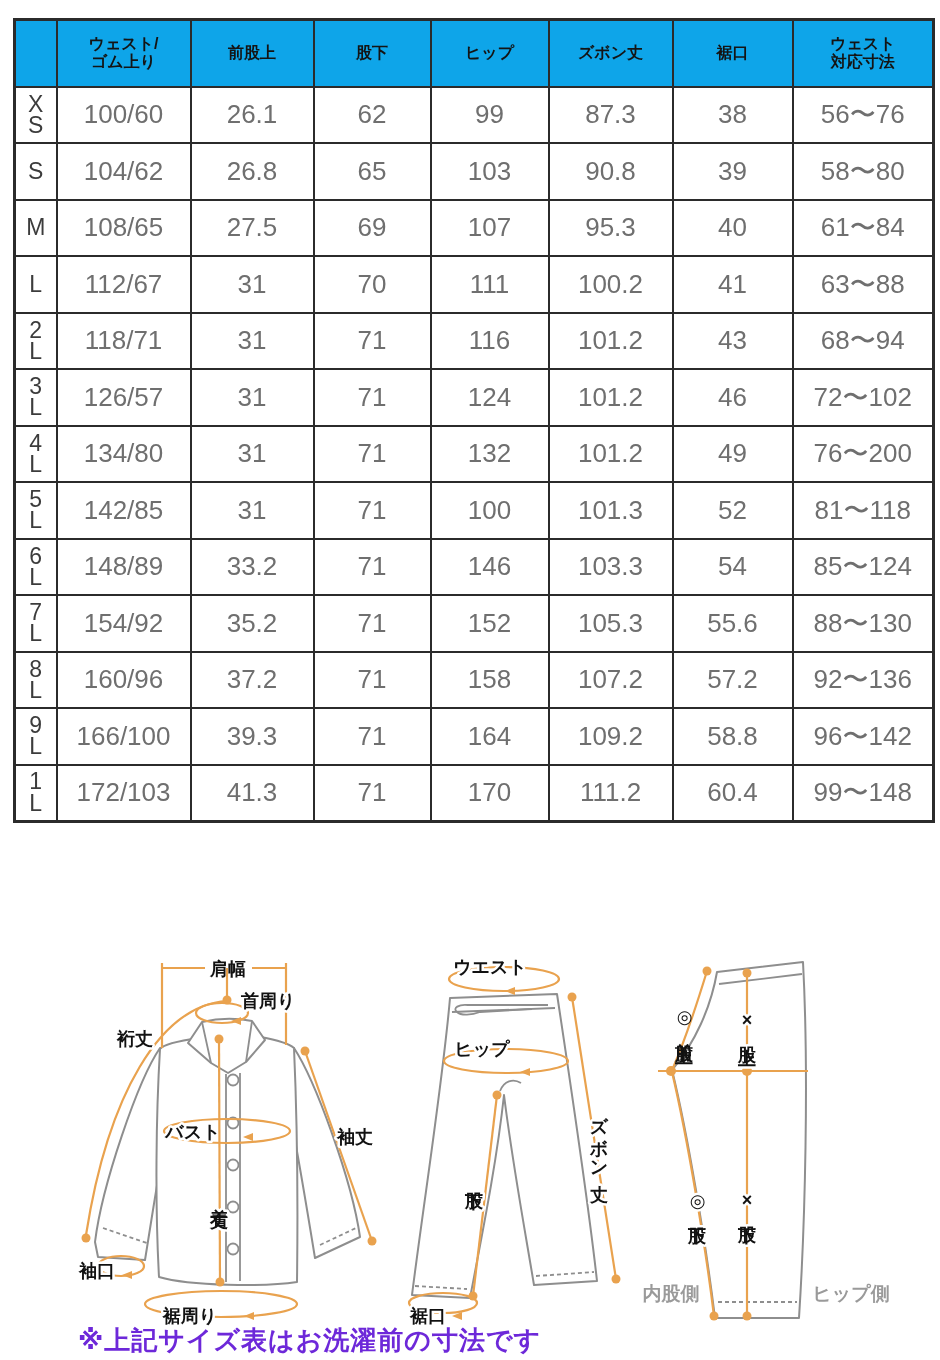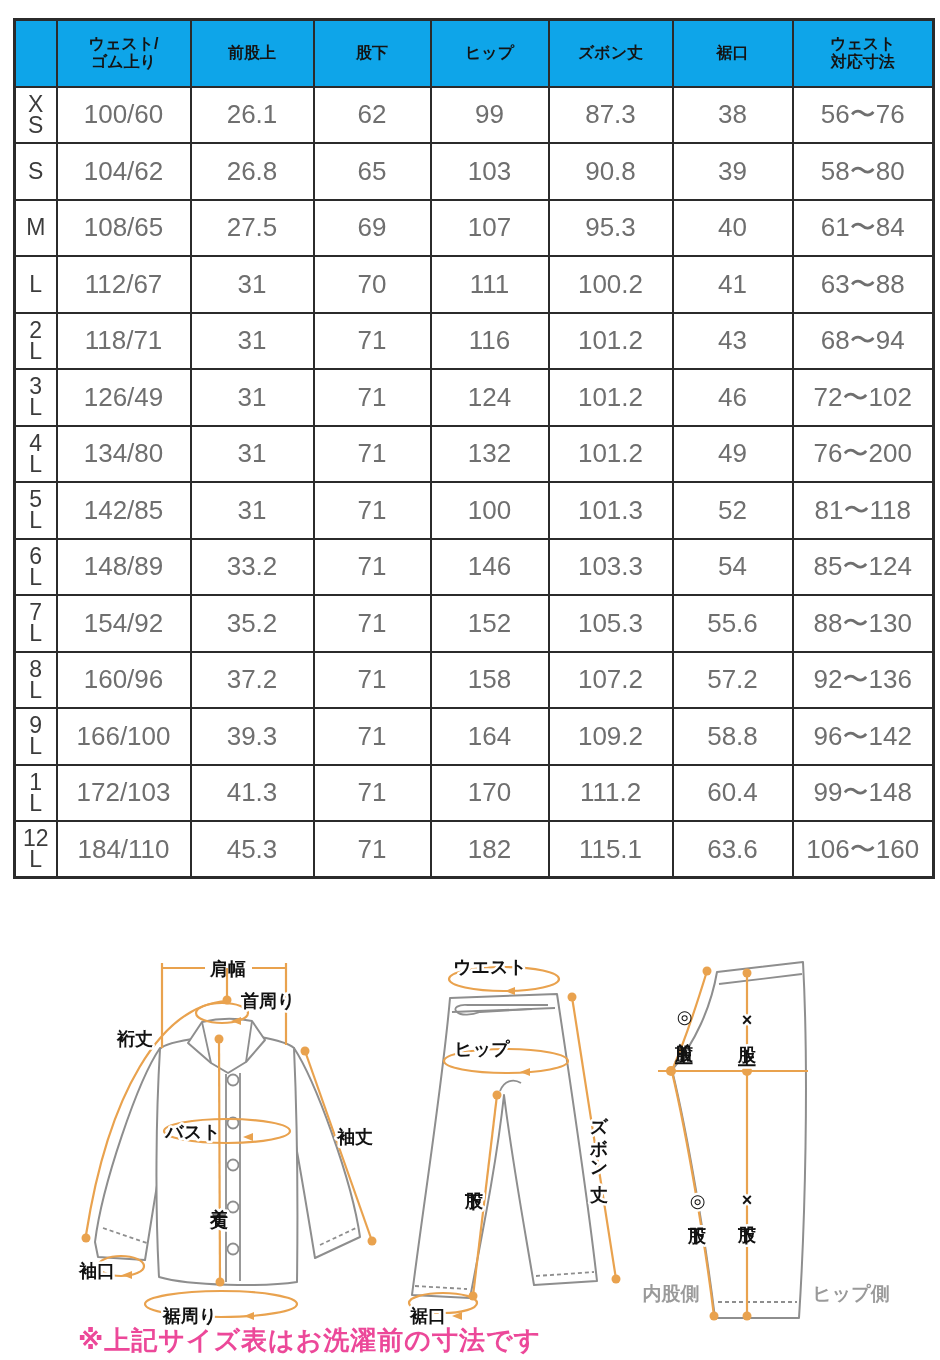--- a/index.html
+++ b/index.html
@@ -33,21 +33,21 @@
   .btn    { fill:#fff; stroke:#8e8e8e; stroke-width:1.8; }
   .m   { fill:none; stroke:#e9a24e; stroke-width:2.2; }
   .dot { fill:#e9a24e; }
   .ah  { fill:#e9a24e; }
   .lbl { font-family:"Liberation Sans","DejaVu Sans",sans-serif; font-size:18px; font-weight:bold; fill:#111; }
   .halo { paint-order:stroke; stroke:#fff; stroke-width:5px; stroke-linejoin:round; }
   .vert { writing-mode:vertical-rl; text-orientation:upright; letter-spacing:2px; }
   .side-lbl { fill:#9a9a9a; font-size:19px; font-weight:bold; }
   .note {
     position:absolute; left:78px; top:1323px; font-size:26px; font-weight:bold;
-    color:#ec4899; letter-spacing:1px;
+    color:#6d28d9; letter-spacing:1px;
   }
 </style>
 </head>
 <body>
 
 <div class="page">
 
   <table class="size-table">
     <colgroup>
       <col style="width:42px">
@@ -122,21 +122,21 @@
           <td>31</td>
           <td>71</td>
           <td>116</td>
           <td>101.2</td>
           <td>43</td>
           <td>68〜94</td>
         </tr>
         <tr>
           <th class="size-cell">3
 L</th>
-          <td>126/49</td>
+          <td>126/57</td>
           <td>31</td>
           <td>71</td>
           <td>124</td>
           <td>101.2</td>
           <td>46</td>
           <td>72〜102</td>
         </tr>
         <tr>
           <th class="size-cell">4
 L</th>
@@ -206,31 +206,20 @@
         <tr>
           <th class="size-cell">1
 L</th>
           <td>172/103</td>
           <td>41.3</td>
           <td>71</td>
           <td>170</td>
           <td>111.2</td>
           <td>60.4</td>
           <td>99〜148</td>
-        </tr>
-        <tr>
-          <th class="size-cell">12
-L</th>
-          <td>184/110</td>
-          <td>45.3</td>
-          <td>71</td>
-          <td>182</td>
-          <td>115.1</td>
-          <td>63.6</td>
-          <td>106〜160</td>
         </tr>
       </tbody>
   </table>
 
   <svg class="diagrams" width="940" height="425" viewBox="0 0 940 425">
 
     <g>
       <path class="garment" d="M160,113 C138,145 102,250 95,307 L98,322 L145,325 C152,282 162,215 170,178 Z"></path>
       <path class="garment" d="M294,113 C315,145 352,245 360,302 L315,323 C308,280 297,215 290,178 Z"></path>
       <path class="garment" d="M199,103 C178,106 163,110 160,114 C156,180 155,270 159,342 C190,351 265,352 297,347 C298,270 297,180 294,113 C288,108 272,104 261,102 Z"></path>

